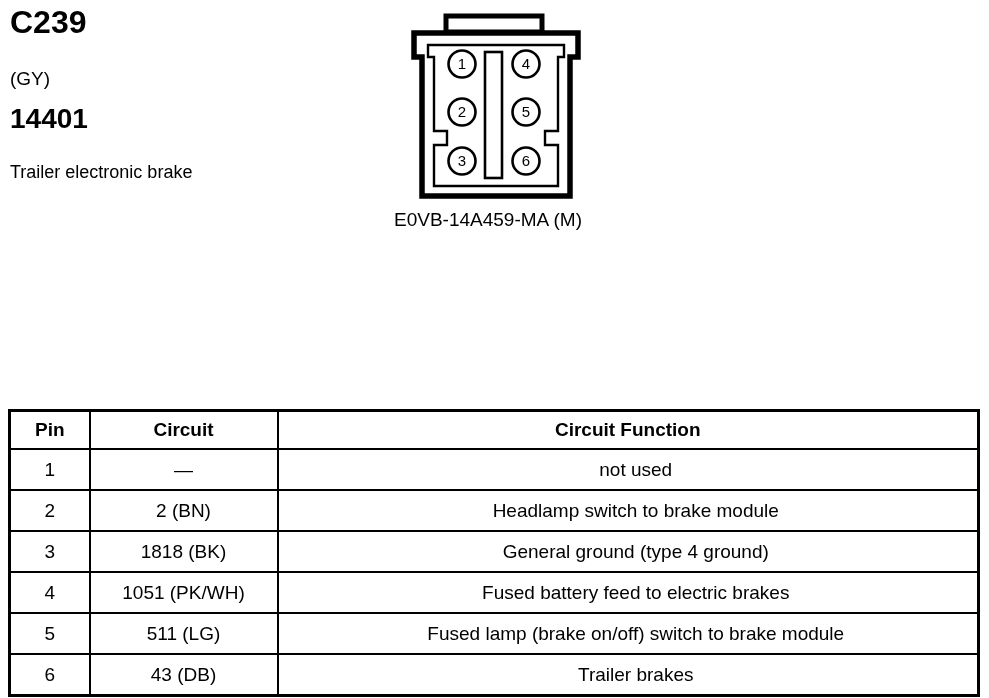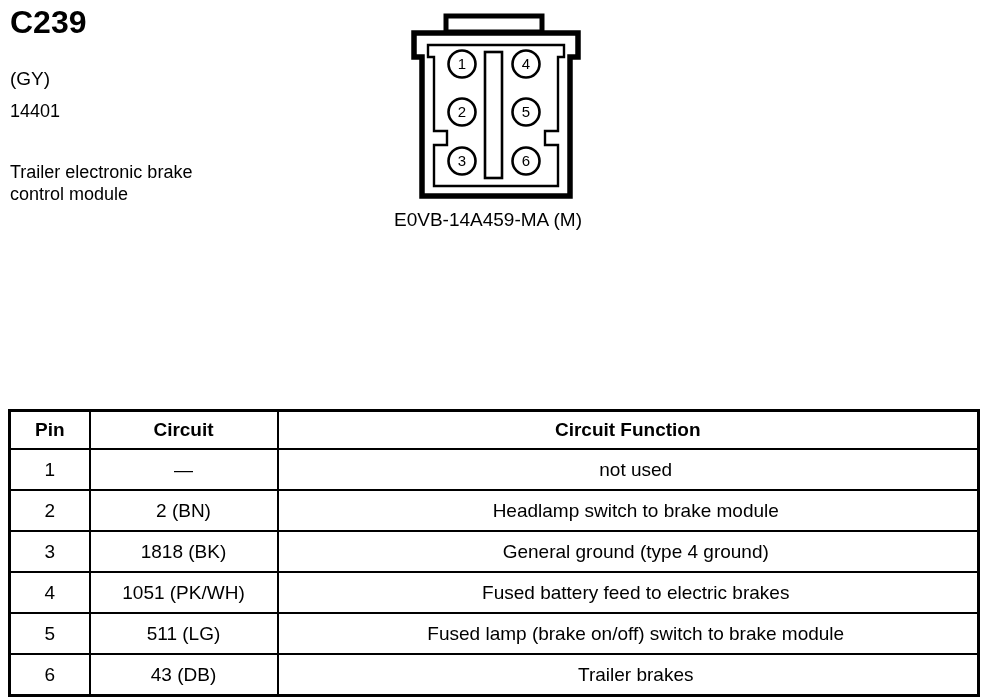--- a/index.html
+++ b/index.html
@@ -34,29 +34,29 @@
     font-weight: bold;
     line-height: 32px;
     letter-spacing: 0px;
   }
   .connector-color {
     font-size: 19px;
     line-height: 19px;
     margin-top: 19px;
   }
   .part-number {
-    font-size: 18px;
-    font-weight: normal;
+    font-size: 28px;
+    font-weight: bold;
     line-height: 26px;
-    margin-top: 10px;
+    margin-top: 18px;
   }
   .description {
     font-size: 18px;
     line-height: 22px;
-    margin-top: 37px;
+    margin-top: 29px;
   }
 
   
   .connector-figure {
     position: absolute;
     left: 375px;
     top: 0px;
     width: 240px;
     height: 245px;
   }
@@ -104,21 +104,20 @@
 <body>
 
 <div class="id-block">
   <div class="title-row">
     <span class="connector-id">C239</span>
     <span class="connector-color">(GY)</span>
   </div>
   <div class="part-number">14401</div>
   <div class="description">
     <div>Trailer electronic brake</div>
-    <div>control module</div>
   </div>
 </div>
 
 <div class="connector-figure">
   <svg width="240" height="245" viewBox="375 0 240 245" xmlns="http://www.w3.org/2000/svg">
 
     <rect x="446" y="16" width="96" height="16" fill="#ffffff" stroke="#000000" stroke-width="5"></rect>
 
     <path d="M414,33 H578 V57 H570 V196 H422 V57 H414 Z" fill="#ffffff" stroke="#000000" stroke-width="5.5" stroke-linejoin="miter"></path>
 

